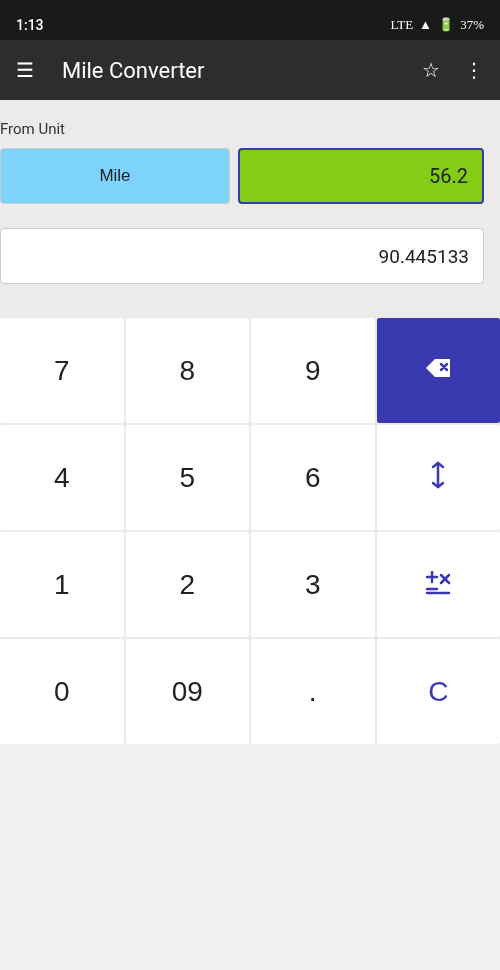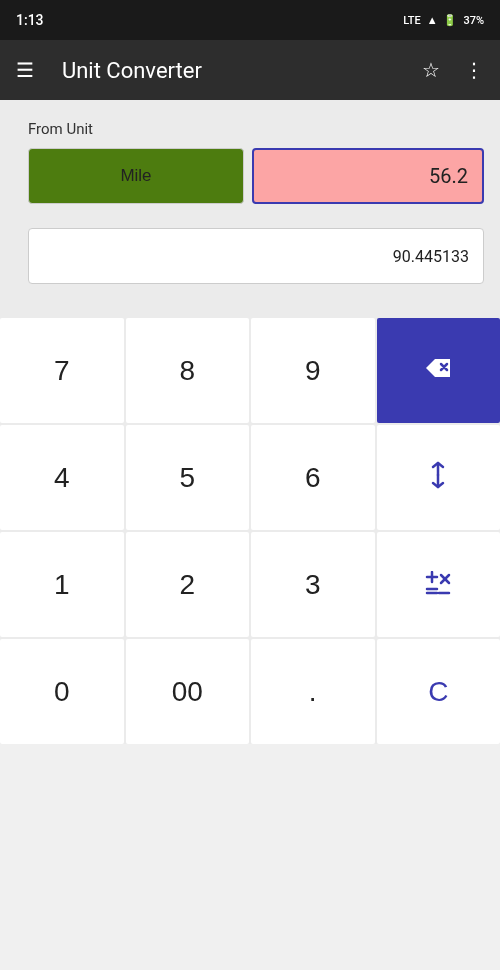--- a/index.html
+++ b/index.html
@@ -15,32 +15,33 @@
       background: #f0f0f0;
       overflow: hidden;
     }
 
     
     .status-bar {
       background: #1a1a1a;
       color: #fff;
       height: 40px;
       display: flex;
-      align-items: center;
+      align-items: flex-start;
       justify-content: space-between;
-      padding: 6px 16px;
+      padding: 17px 16px;
       font-size: 14px;
       font-weight: 500;
     }
 
     .status-bar-right {
       display: flex;
       align-items: center;
       gap: 6px;
-      font-size: 11px;
+      font-size: 13px;
+      font-family: Liberation Serif, serif;
     }
 
     
     .app-bar {
       background: #2d2d2d;
       color: #fff;
       height: 60px;
       display: flex;
       align-items: center;
       padding: 0 12px;
@@ -68,72 +69,72 @@
       font-size: 20px;
       padding: 4px;
       display: flex;
       align-items: center;
       justify-content: center;
     }
 
     
     .main-content {
       background: #ebebeb;
-      padding: 20px 16px 10px 28px;
+      padding: 20px 16px 10px 0;
     }
 
     .section-label {
       font-size: 15px;
       color: #333;
       margin-bottom: 10px;
       font-weight: 400;
     }
 
     .unit-row {
       display: flex;
       gap: 8px;
       margin-bottom: 24px;
     }
 
     .unit-button {
       flex: 1;
       height: 56px;
-      background: #4d7c0f;
+      background: #7dd3fc;
       border: 1px solid #ccc;
       border-radius: 4px;
       font-size: 17px;
       font-weight: 500;
       color: #222;
       cursor: pointer;
       display: flex;
       align-items: center;
       justify-content: center;
     }
 
     .unit-value {
       flex: 1;
       height: 56px;
-      background: #fca5a5;
+      background: #84cc16;
       border: 2px solid #3a3ab0;
       border-radius: 4px;
       font-size: 20px;
       color: #222;
       display: flex;
       align-items: center;
       justify-content: flex-end;
       padding-right: 14px;
     }
 
     .unit-value-plain {
       flex: 1;
       height: 56px;
       background: #fff;
       border: 1px solid #ccc;
       border-radius: 4px;
-      font-size: 16px;
+      font-size: 19px;
       color: #222;
       display: flex;
       align-items: center;
       justify-content: flex-end;
       padding-right: 14px;
     }
 
     .conversion-note {
       text-align: right;
       font-size: 13px;
@@ -213,21 +214,21 @@
     <span>▲</span>
     <span>🔋</span>
     <span>37%</span>
   </div>
 </div>
 
 <div class="app-bar">
   <button class="icon-btn">
     <span>☰</span>
   </button>
-  <span class="app-bar-title">Unit Converter</span>
+  <span class="app-bar-title">Mile Converter</span>
   <div class="app-bar-icons">
     <button class="icon-btn">
       <span>☆</span>
     </button>
     <button class="icon-btn">
       <span>⋮</span>
     </button>
   </div>
 </div>
 
@@ -311,21 +312,21 @@
         <line x1="18" y1="4" x2="26" y2="12" stroke="#3a3ab0" stroke-width="2.5" stroke-linecap="round"></line>
         <line x1="26" y1="4" x2="18" y2="12" stroke="#3a3ab0" stroke-width="2.5" stroke-linecap="round"></line>
       </svg>
     </span>
   </button>
 
   <button class="key">
     <span>0</span>
   </button>
   <button class="key">
-    <span>00</span>
+    <span>09</span>
   </button>
   <button class="key">
     <span>.</span>
   </button>
   <button class="key key-clear">
     <span style="color:#3a3ab0; font-size:28px; font-weight:500;">C</span>
   </button>
 
 </div>
 

